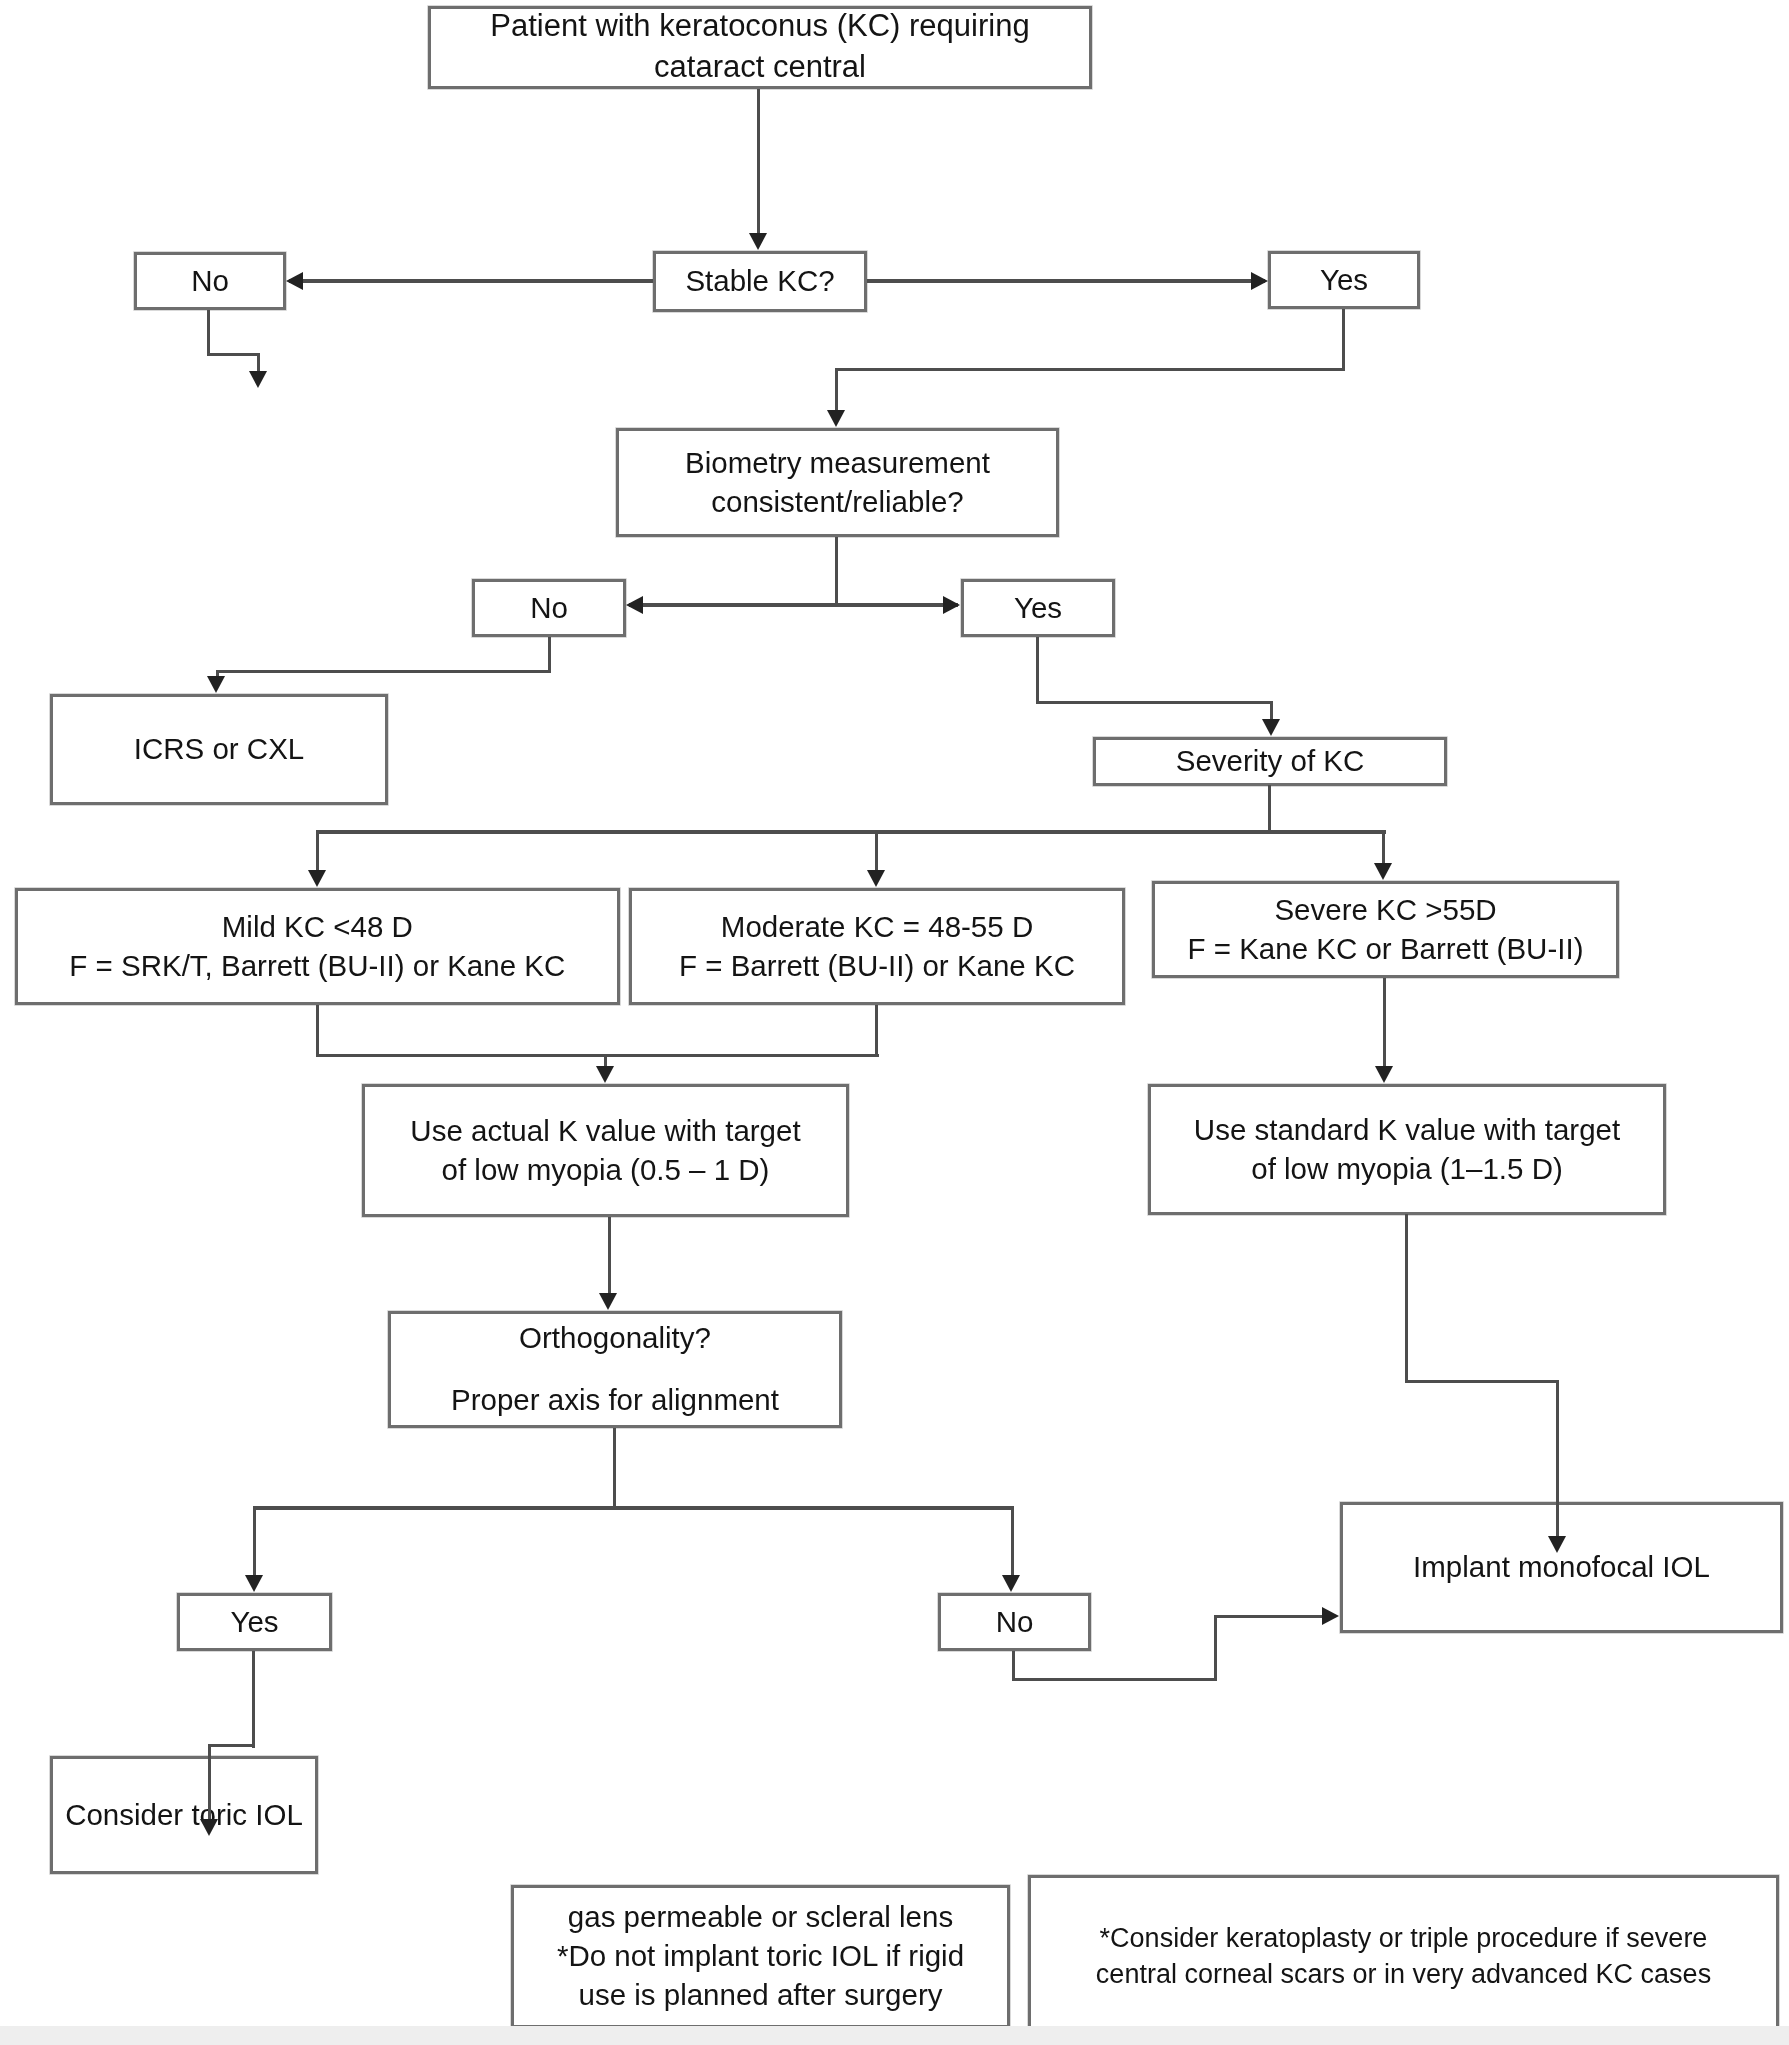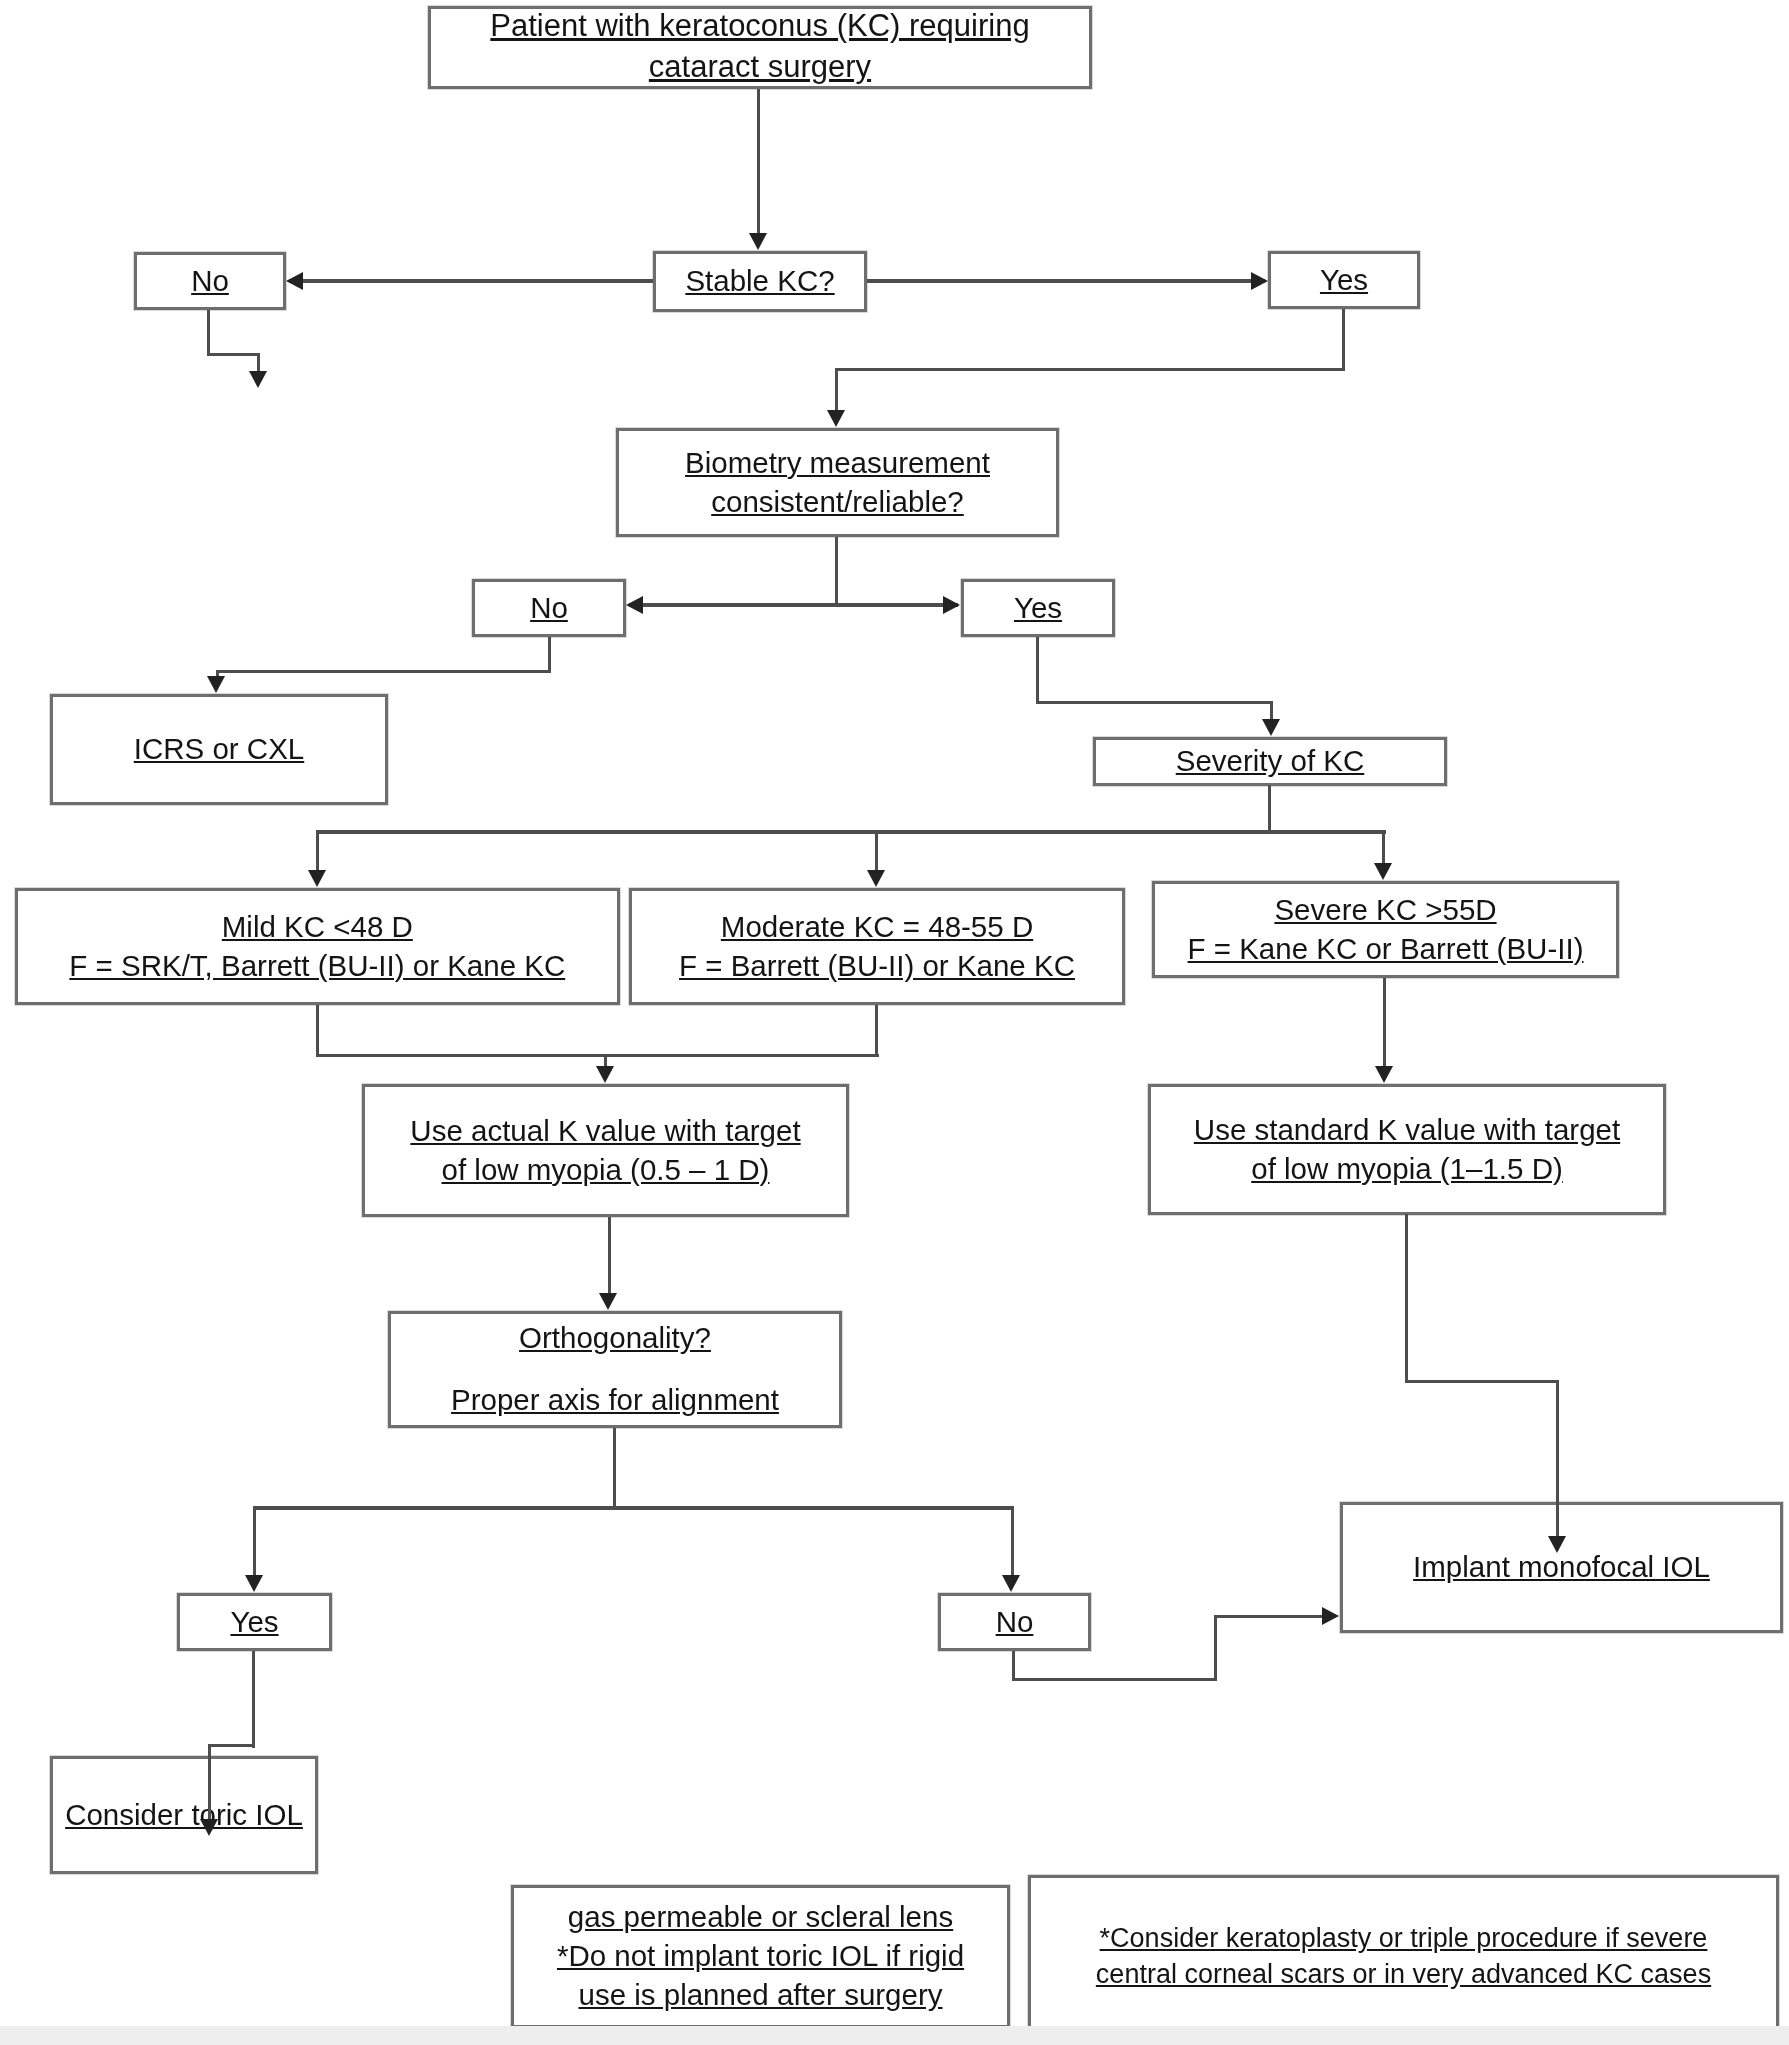--- a/index.html
+++ b/index.html
@@ -1,37 +1,37 @@
 <!DOCTYPE html>
 <html style="font-size:11.8px"><head>
 <meta charset="utf-8">
 <style>
   html,body{margin:0;padding:0;background:#ffffff;}
   .canvas{position:relative;width:1789px;height:2046px;background:#ffffff;overflow:hidden;
           font-family:"Liberation Sans", sans-serif;color:#141414;}
   .box{position:absolute;background:#ffffff;border:3px solid #6e6e6e;box-sizing:border-box;
        display:flex;flex-direction:column;align-items:center;justify-content:center;
-       text-align:center;font-size:29.5px;line-height:1.32;box-shadow:0 0 0 0.7px #c9c9c9;text-decoration:underline;}
+       text-align:center;font-size:29.5px;line-height:1.32;box-shadow:0 0 0 0.7px #c9c9c9;}
   .box span{display:block;white-space:nowrap;}
   .seg{position:absolute;background:#4d4d4d;}
   .arr{position:absolute;width:0;height:0;}
   .arr.down{border-left:9.6px solid transparent;border-right:9.6px solid transparent;border-top:17.7px solid #222;}
   .arr.left{border-top:9.6px solid transparent;border-bottom:9.6px solid transparent;border-right:17.7px solid #222;}
   .arr.right{border-top:9.6px solid transparent;border-bottom:9.6px solid transparent;border-left:17.7px solid #222;}
   .gap{gap:23px;}
   .strip{position:absolute;background:#eeeeee;}
 </style>
 </head>
 <body>
 
 <div class="canvas">
 
   <div class="box" style="left:428px;top:5.9px;width:664px;height:83px;font-size:31px">
     <span>Patient with keratoconus (KC) requiring</span>
-    <span>cataract surgery</span>
+    <span>cataract central</span>
   </div>
 
   <div class="box" style="left:653px;top:251px;width:214px;height:61px">
     <span>Stable KC?</span>
   </div>
 
   <div class="box" style="left:134px;top:252px;width:152px;height:58px">
     <span>No</span>
   </div>
 

